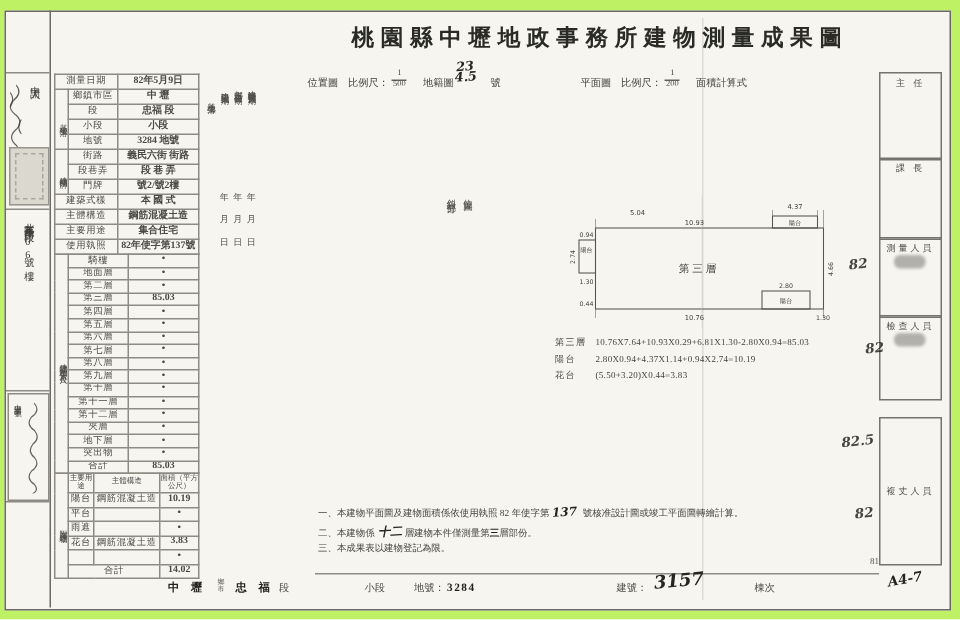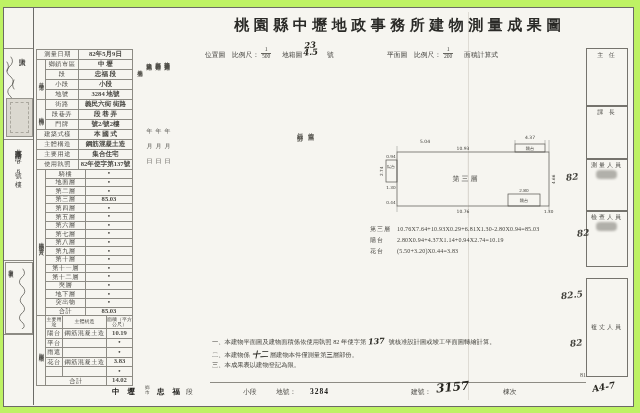--- a/index.html
+++ b/index.html
@@ -364,21 +364,21 @@
   <div class="hrule"></div>
   <span class="foot b" style="left:112px">中 壢</span>
   <div class="stack">
     <span>鄉</span>
     <span>市</span>
   </div>
   <span class="foot b" style="left:157px">忠 福</span>
   <span class="foot" style="left:186px">段</span>
   <span class="foot" style="left:243px">小段</span>
   <span class="foot" style="left:276px">地號：</span>
-  <span class="foot b" style="left:310px;letter-spacing:1px">3284</span>
+  <span class="foot b" style="left:298px;letter-spacing:1px">3284</span>
   <span class="foot" style="left:411px">建號：</span>
   <span class="abs hw" style="left:436px;top:380px;font-size:12px;transform:rotate(-5deg)">3157</span>
   <span class="foot" style="left:503px">棟次</span>
 
   <div id="signoff">
       <div class="sobox" style="top: 48px; height: 57px;">
         <div class="solabel">主 任</div>
       </div>
       <div class="sobox" style="top: 105px; height: 53px;">
         <div class="solabel">課 長</div>

